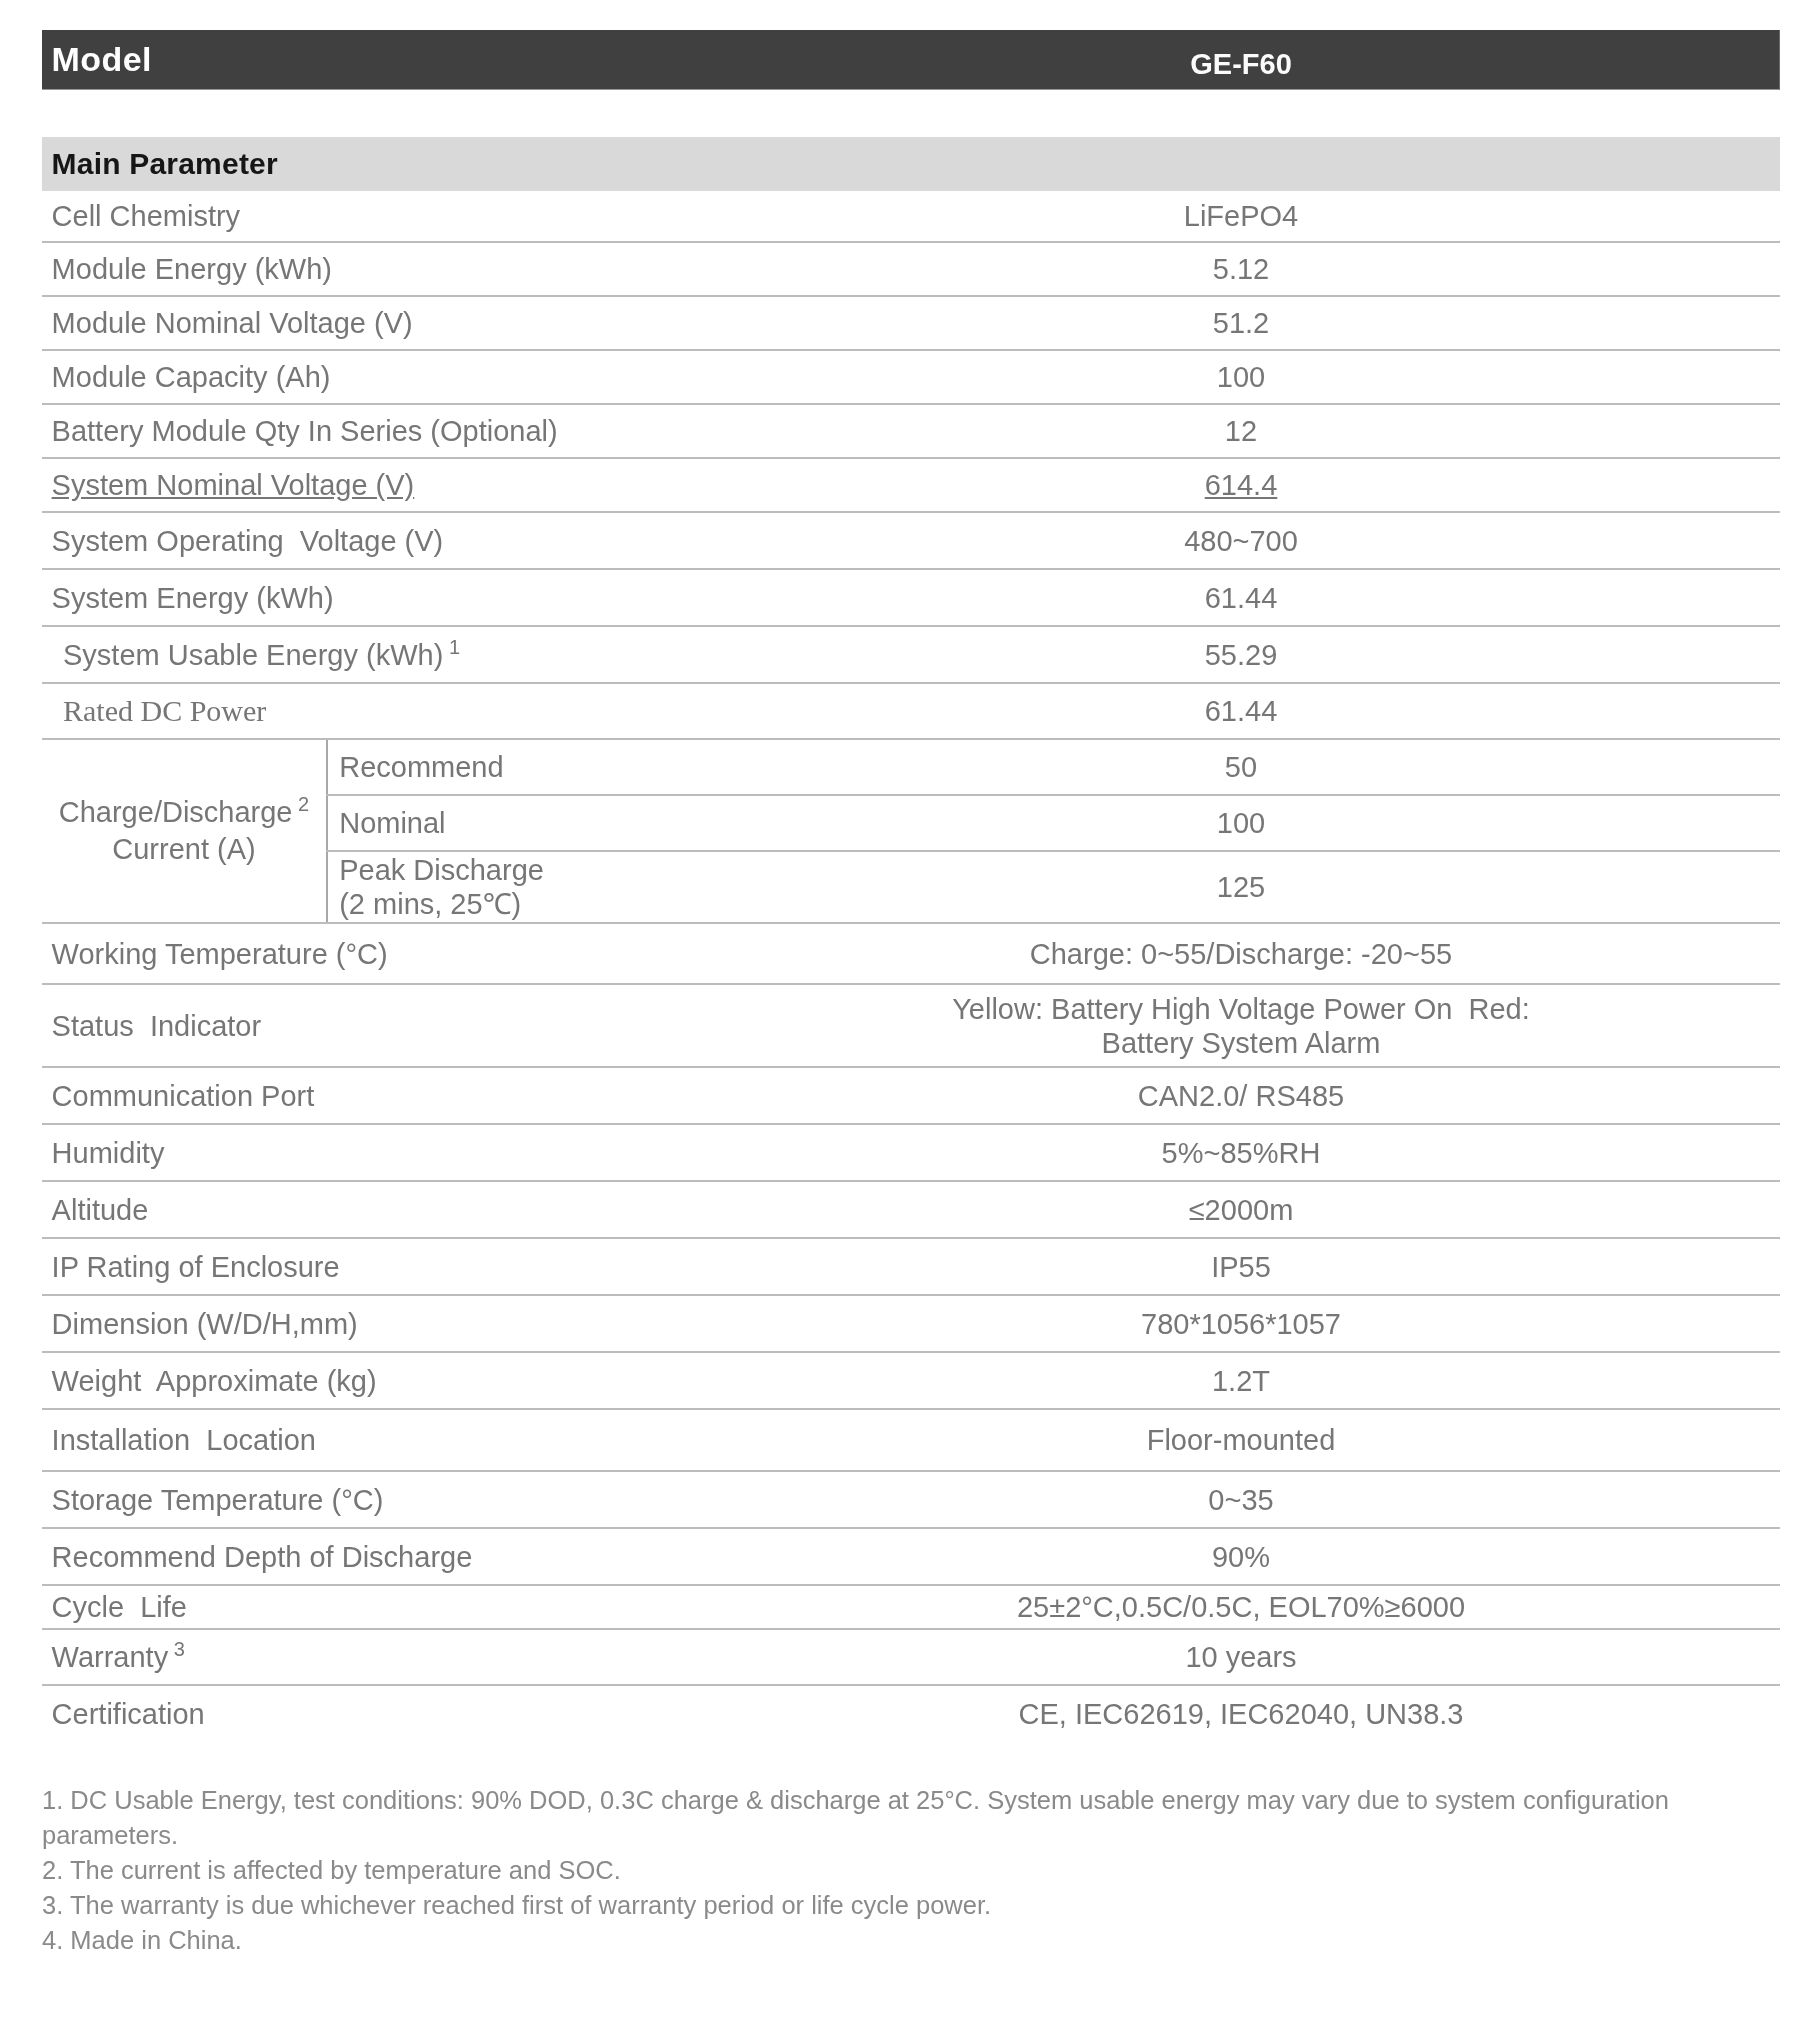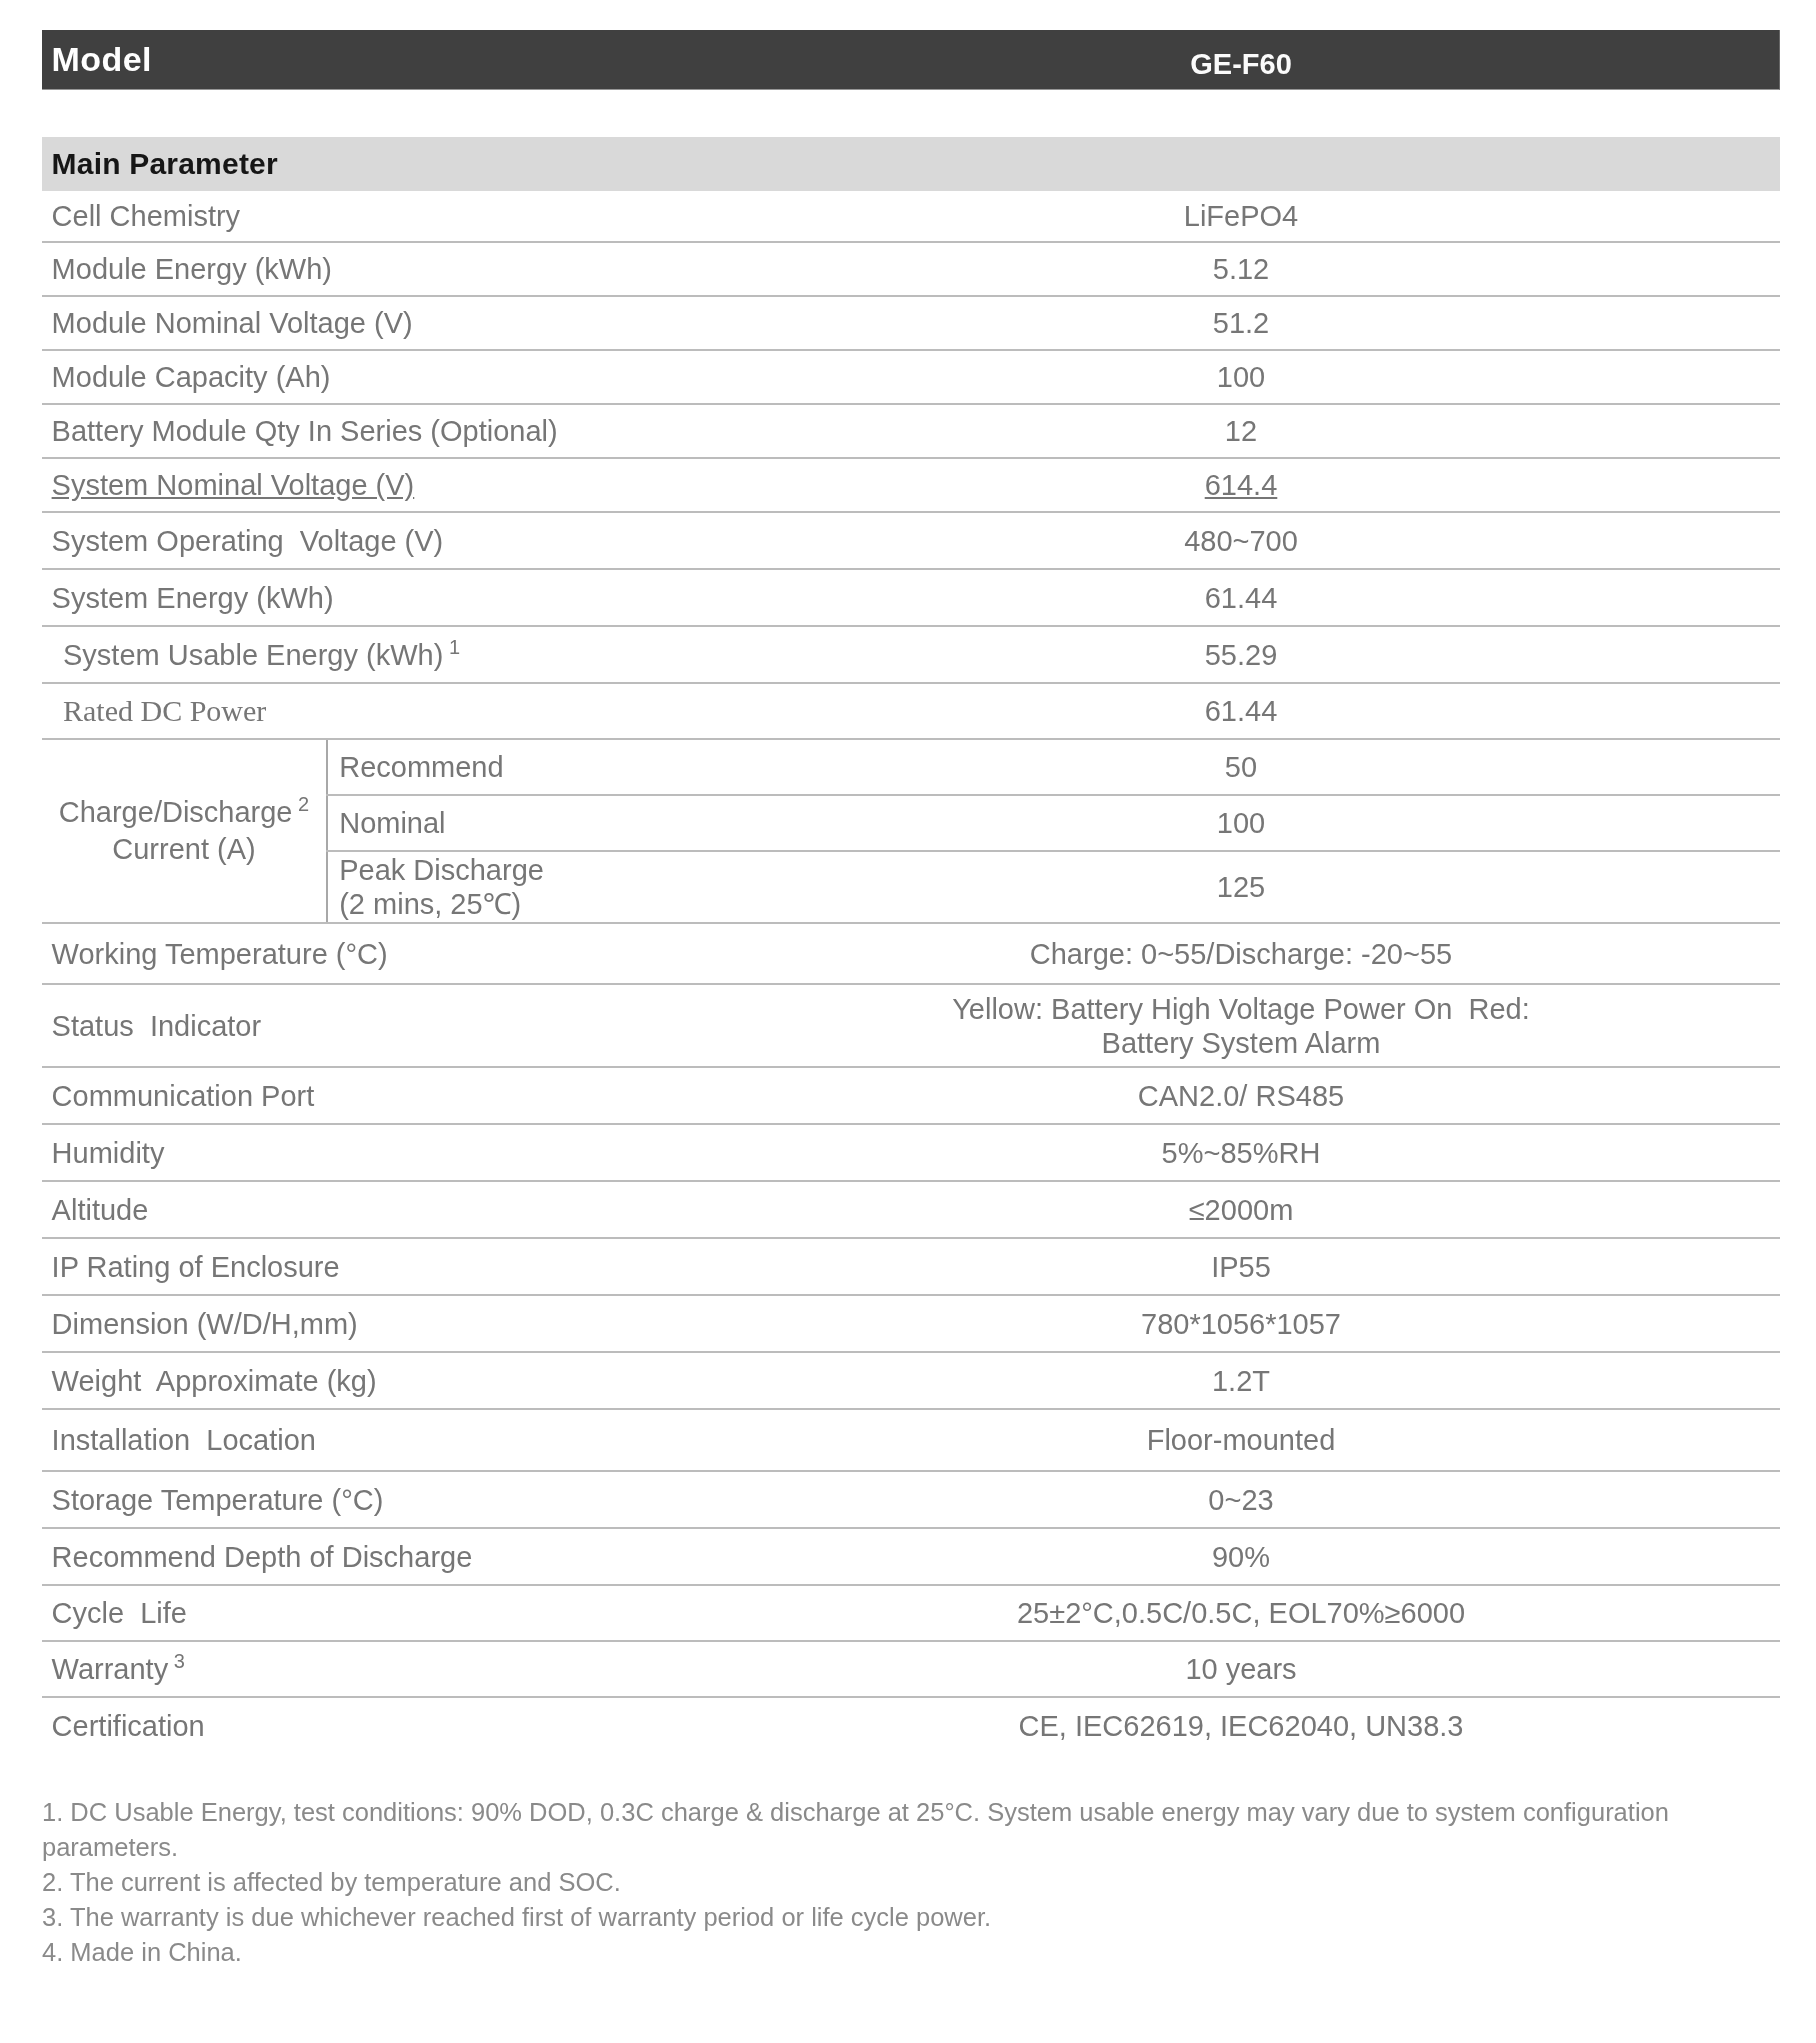--- a/index.html
+++ b/index.html
@@ -165,27 +165,27 @@
         <tr style="height: 57px;">
           <td class="lbl" colspan="2"><span>Weight  Approximate (kg)</span></td>
           <td class="val">1.2T</td>
         </tr>
         <tr style="height: 62px;">
           <td class="lbl" colspan="2"><span>Installation  Location</span></td>
           <td class="val">Floor-mounted</td>
         </tr>
         <tr style="height: 57px;">
           <td class="lbl" colspan="2"><span>Storage Temperature (°C)</span></td>
-          <td class="val">0~23</td>
+          <td class="val">0~35</td>
         </tr>
         <tr style="height: 57px;">
           <td class="lbl" colspan="2"><span>Recommend Depth of Discharge</span></td>
           <td class="val">90%</td>
         </tr>
-        <tr style="height: 56px; margin-top: 48px;">
+        <tr style="height: 44px; margin-top: 48px;">
           <td class="lbl" colspan="2"><span>Cycle  Life</span></td>
           <td class="val">25±2°C,0.5C/0.5C, EOL70%≥6000</td>
         </tr>
         <tr style="height: 56px;">
           <td class="lbl" colspan="2"><span>Warranty</span><sup class="fn">3</sup></td>
           <td class="val">10 years</td>
         </tr>
         <tr style="height: 57px;">
           <td class="lbl" colspan="2"><span>Certification</span></td>
           <td class="val">CE, IEC62619, IEC62040, UN38.3</td>

